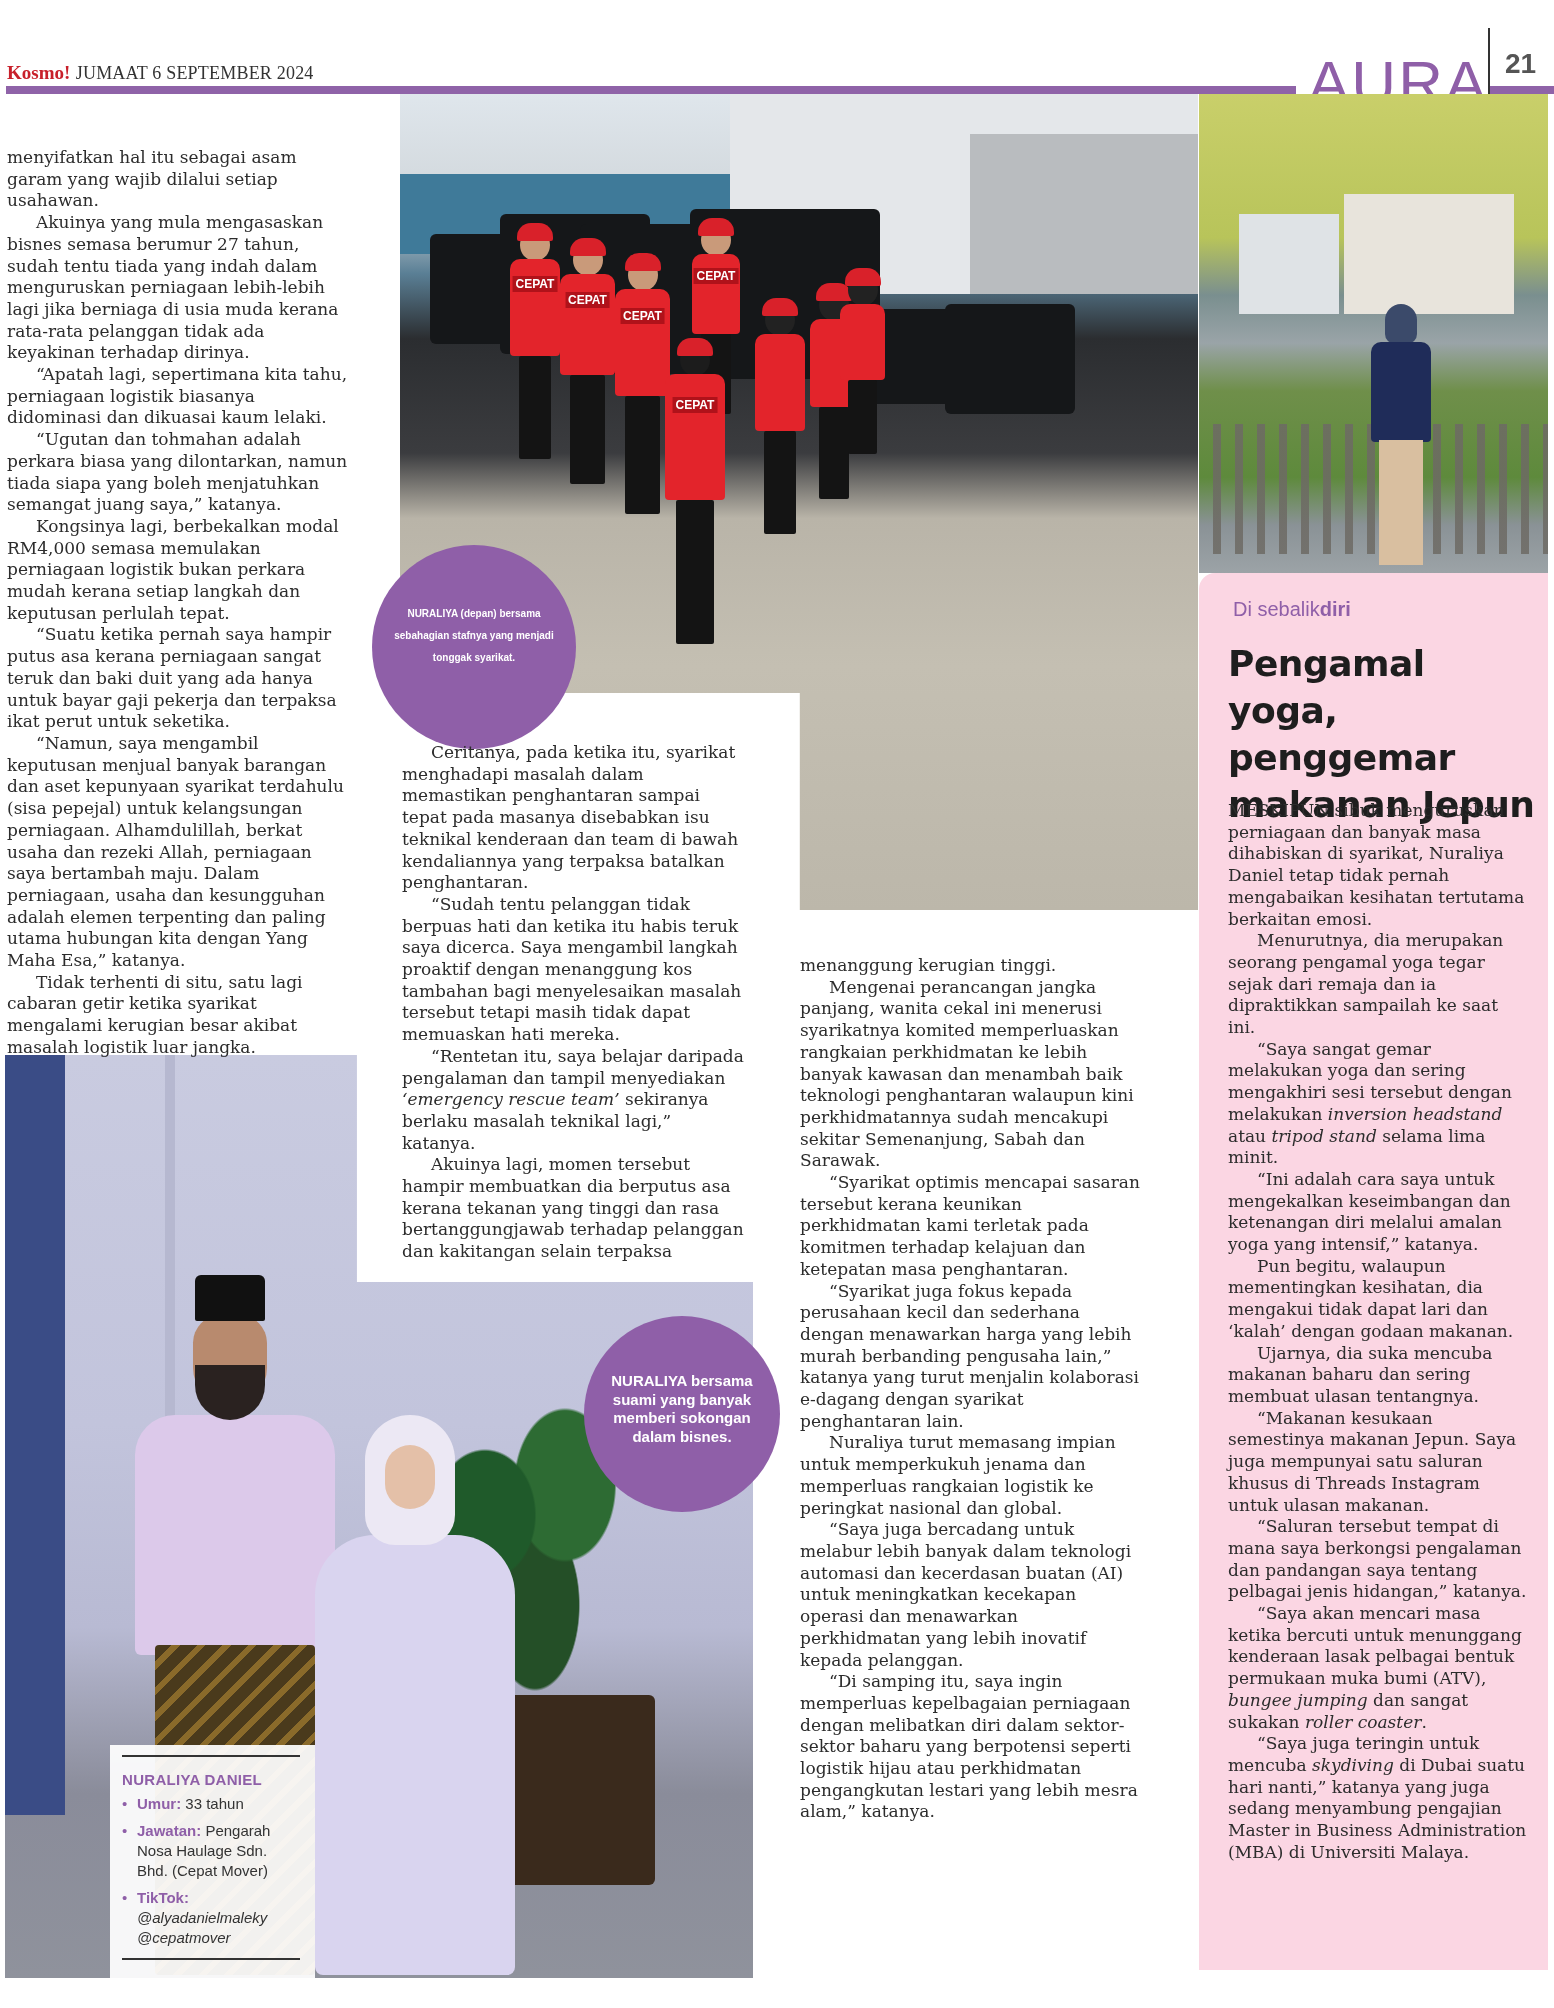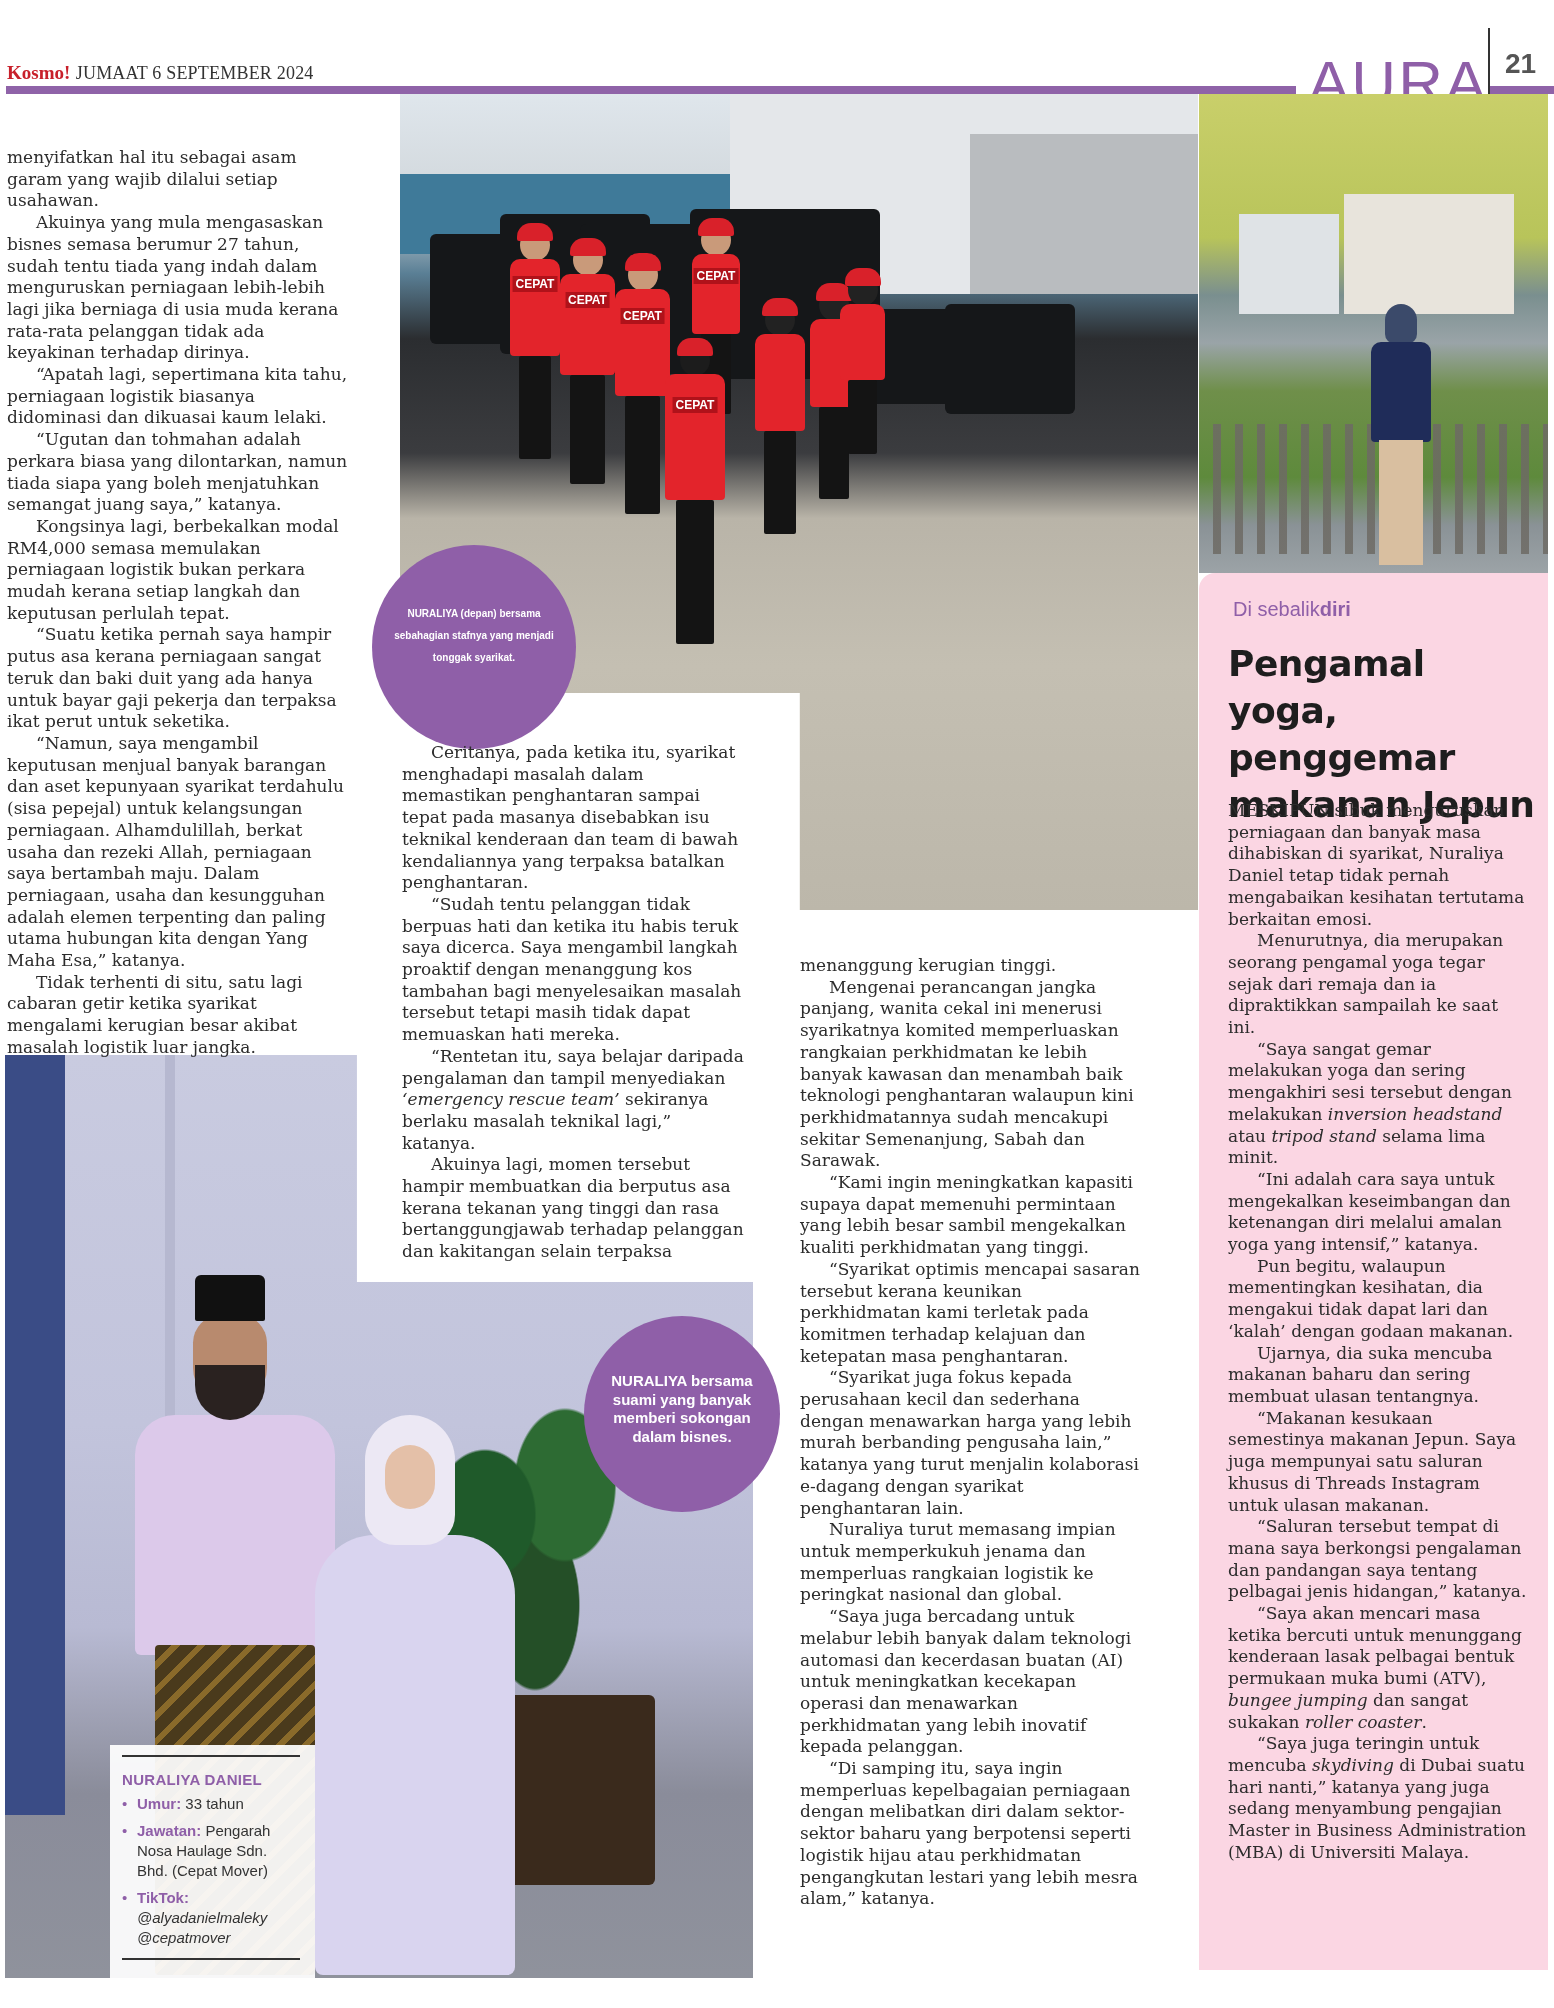--- a/index.html
+++ b/index.html
@@ -247,21 +247,20 @@
 <div class="abs col col2">
   <p class="ind">Ceritanya, pada ketika itu, syarikat menghadapi masalah dalam memastikan penghantaran sampai tepat pada masanya disebabkan isu teknikal kenderaan dan team di bawah kendaliannya yang terpaksa batalkan penghantaran.</p>
   <p class="ind">“Sudah tentu pelanggan tidak berpuas hati dan ketika itu habis teruk saya dicerca. Saya mengambil langkah proaktif dengan menanggung kos tambahan bagi menyelesaikan masalah tersebut tetapi masih tidak dapat memuaskan hati mereka.</p>
   <p class="ind"><span>“Rentetan itu, saya belajar daripada pengalaman dan tampil menyediakan</span> <em>‘emergency rescue team’</em> <span>sekiranya berlaku masalah teknikal lagi,” katanya.</span></p>
   <p class="ind">Akuinya lagi, momen tersebut hampir membuatkan dia berputus asa kerana tekanan yang tinggi dan rasa bertanggungjawab terhadap pelanggan dan kakitangan selain terpaksa</p>
 </div>
 
 <div class="abs col col3">
   <p>menanggung kerugian tinggi.</p>
   <p class="ind">Mengenai perancangan jangka panjang, wanita cekal ini menerusi syarikatnya komited memperluaskan rangkaian perkhidmatan ke lebih banyak kawasan dan menambah baik teknologi penghantaran walaupun kini perkhidmatannya sudah mencakupi sekitar Semenanjung, Sabah dan Sarawak.</p>
-  <p class="ind">“Kami ingin meningkatkan kapasiti supaya dapat memenuhi permintaan yang lebih besar sambil mengekalkan kualiti perkhidmatan yang tinggi.</p>
   <p class="ind">“Syarikat optimis mencapai sasaran tersebut kerana keunikan perkhidmatan kami terletak pada komitmen terhadap kelajuan dan ketepatan masa penghantaran.</p>
   <p class="ind">“Syarikat juga fokus kepada perusahaan kecil dan sederhana dengan menawarkan harga yang lebih murah berbanding pengusaha lain,” katanya yang turut menjalin kolaborasi e-dagang dengan syarikat penghantaran lain.</p>
   <p class="ind">Nuraliya turut memasang impian untuk memperkukuh jenama dan memperluas rangkaian logistik ke peringkat nasional dan global.</p>
   <p class="ind">“Saya juga bercadang untuk melabur lebih banyak dalam teknologi automasi dan kecerdasan buatan (AI) untuk meningkatkan kecekapan operasi dan menawarkan perkhidmatan yang lebih inovatif kepada pelanggan.</p>
   <p class="ind">“Di samping itu, saya ingin memperluas kepelbagaian perniagaan dengan melibatkan diri dalam sektor-sektor baharu yang berpotensi seperti logistik hijau atau perkhidmatan pengangkutan lestari yang lebih mesra alam,” katanya.</p>
 </div>
 
 <div class="abs pink"></div>
 <div class="abs kicker"><span>Di sebalik</span><b>diri</b></div>
 <div class="abs headline">Pengamal yoga, penggemar makanan Jepun</div>

